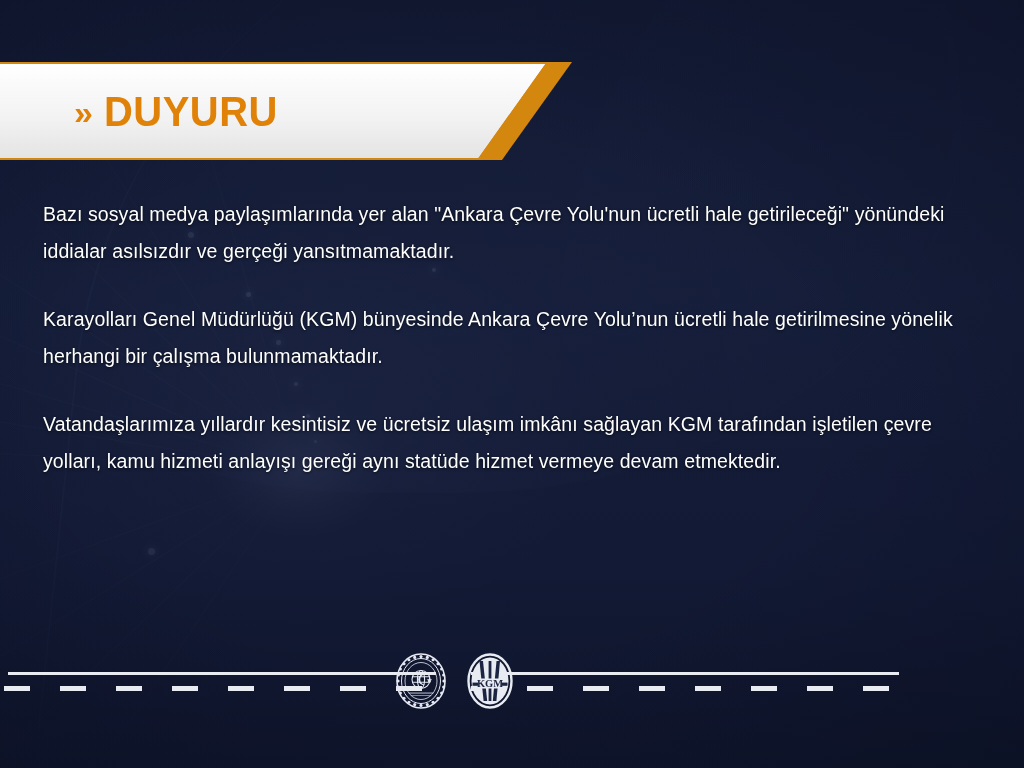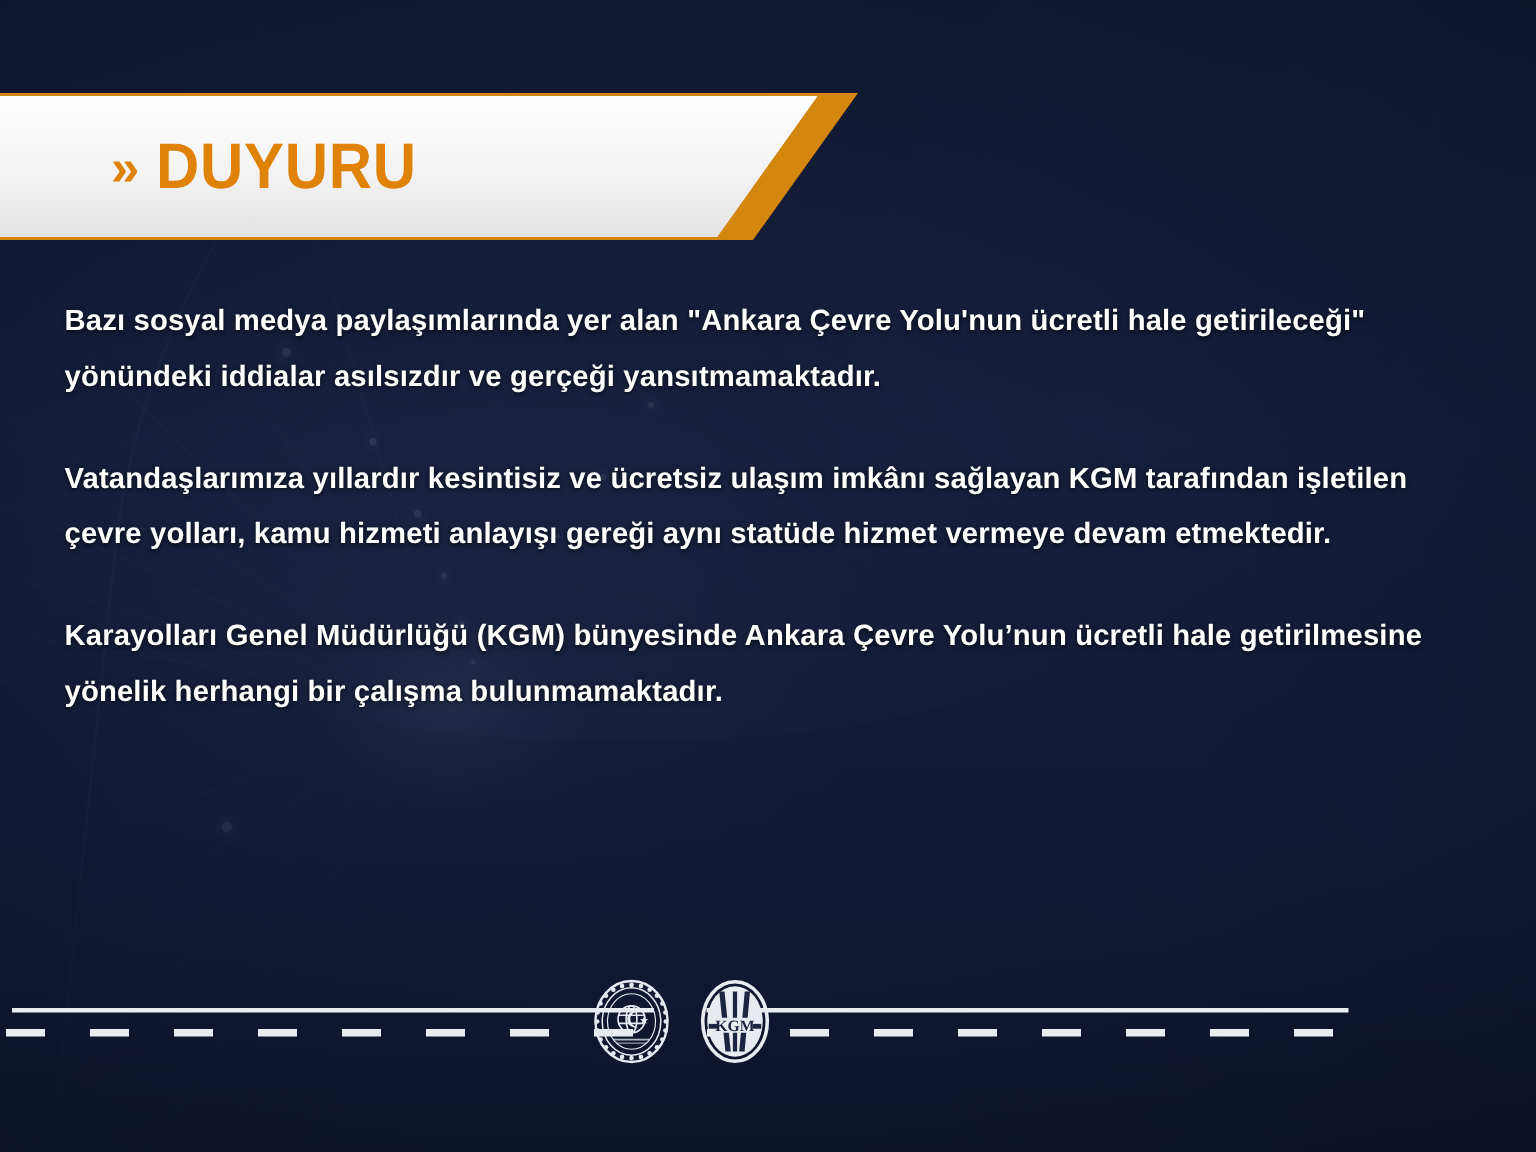--- a/index.html
+++ b/index.html
@@ -196,21 +196,21 @@
   }
 
   
   .body-copy {
     position: absolute;
     left: 43px;
     top: 196px;
     width: 930px;
     color: #ffffff;
     font-size: 19.5px;
-    font-weight: bold;
+    font-weight: normal;
     line-height: 37px;
     letter-spacing: 0.1px;
     text-shadow: 0 1px 3px rgba(0,0,0,0.65);
   }
   .body-copy p {
     margin: 0 0 31px 0;
   }
   .body-copy p:last-child { margin-bottom: 0; }
 
   
@@ -297,22 +297,22 @@
     <div class="header-plate"></div>
     <div class="header-plate-shade"></div>
     <div class="header-title">
       <span class="chevrons">»</span>
       <span class="title-text">DUYURU</span>
     </div>
   </div>
 
   <div class="body-copy">
     <p>Bazı sosyal medya paylaşımlarında yer alan "Ankara Çevre Yolu'nun ücretli hale getirileceği" yönündeki iddialar asılsızdır ve gerçeği yansıtmamaktadır.</p>
+    <p>Karayolları Genel Müdürlüğü (KGM) bünyesinde Ankara Çevre Yolu’nun ücretli hale getirilmesine yönelik herhangi bir çalışma bulunmamaktadır.</p>
     <p>Vatandaşlarımıza yıllardır kesintisiz ve ücretsiz ulaşım imkânı sağlayan KGM tarafından işletilen çevre yolları, kamu hizmeti anlayışı gereği aynı statüde hizmet vermeye devam etmektedir.</p>
-    <p>Karayolları Genel Müdürlüğü (KGM) bünyesinde Ankara Çevre Yolu’nun ücretli hale getirilmesine yönelik herhangi bir çalışma bulunmamaktadır.</p>
   </div>
 
   <div class="footer">
     <div class="road-line left"></div>
     <div class="road-line right"></div>
     <div class="road-dashes left"></div>
     <div class="road-dashes right"></div>
 
     <div class="logos">
 

